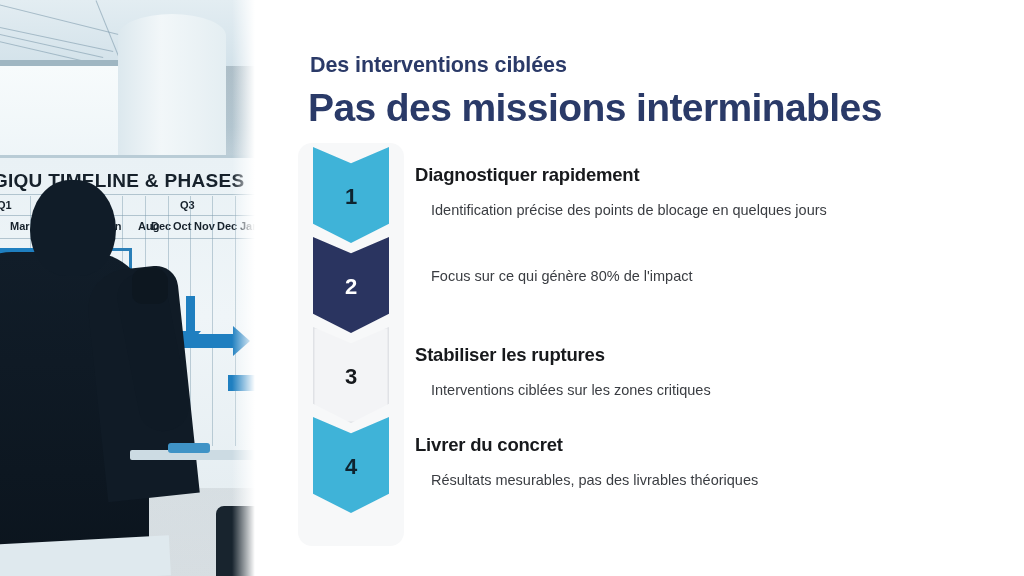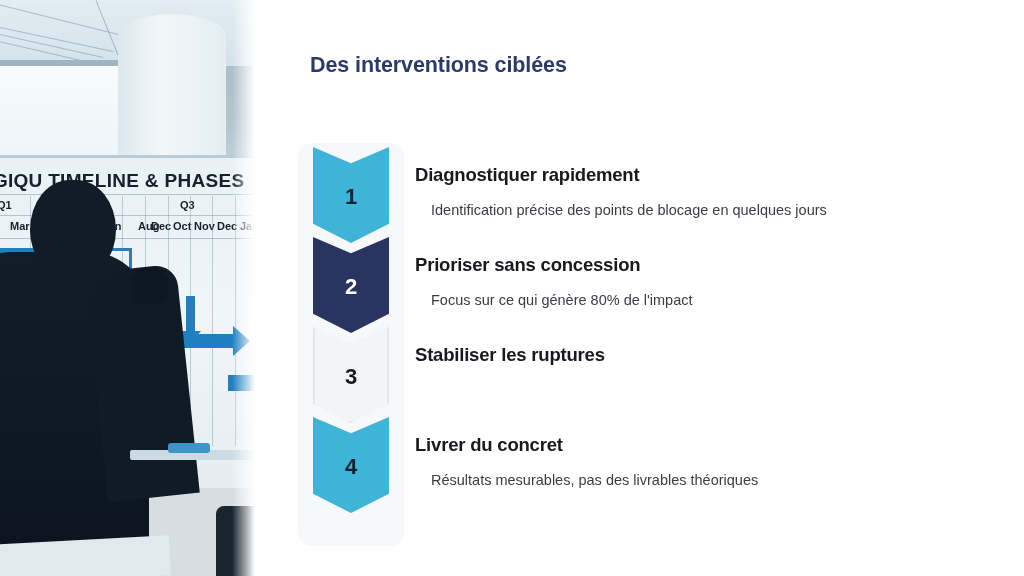--- a/index.html
+++ b/index.html
@@ -318,50 +318,51 @@
     <div class="marker"></div>
     <div class="desk"></div>
     <div class="chair"></div>
 
     <div class="photo-fade"></div>
   </div>
 
   <div class="content">
 
     <div class="eyebrow">Des interventions ciblées</div>
+    <div class="headline">Pas des missions interminables</div>
 
     <div class="steps">
       <div class="rail"></div>
 
       <div class="step">
         <div class="chev cyan">
           <span>1</span>
         </div>
         <div class="step-text">
           <p class="step-title">Diagnostiquer rapidement</p>
           <p class="step-desc">Identification précise des points de blocage en quelques jours</p>
         </div>
       </div>
 
       <div class="step">
         <div class="chev navy">
           <span>2</span>
         </div>
         <div class="step-text">
-          <p class="step-title">Prioriser sans concession</p>
           <p class="step-desc">Focus sur ce qui génère 80% de l'impact</p>
         </div>
       </div>
 
       <div class="step">
         <div class="chev light">
           <span>3</span>
         </div>
         <div class="step-text">
           <p class="step-title">Stabiliser les ruptures</p>
+          <p class="step-desc">Interventions ciblées sur les zones critiques</p>
         </div>
       </div>
 
       <div class="step">
         <div class="chev cyan">
           <span>4</span>
         </div>
         <div class="step-text">
           <p class="step-title">Livrer du concret</p>
           <p class="step-desc">Résultats mesurables, pas des livrables théoriques</p>

